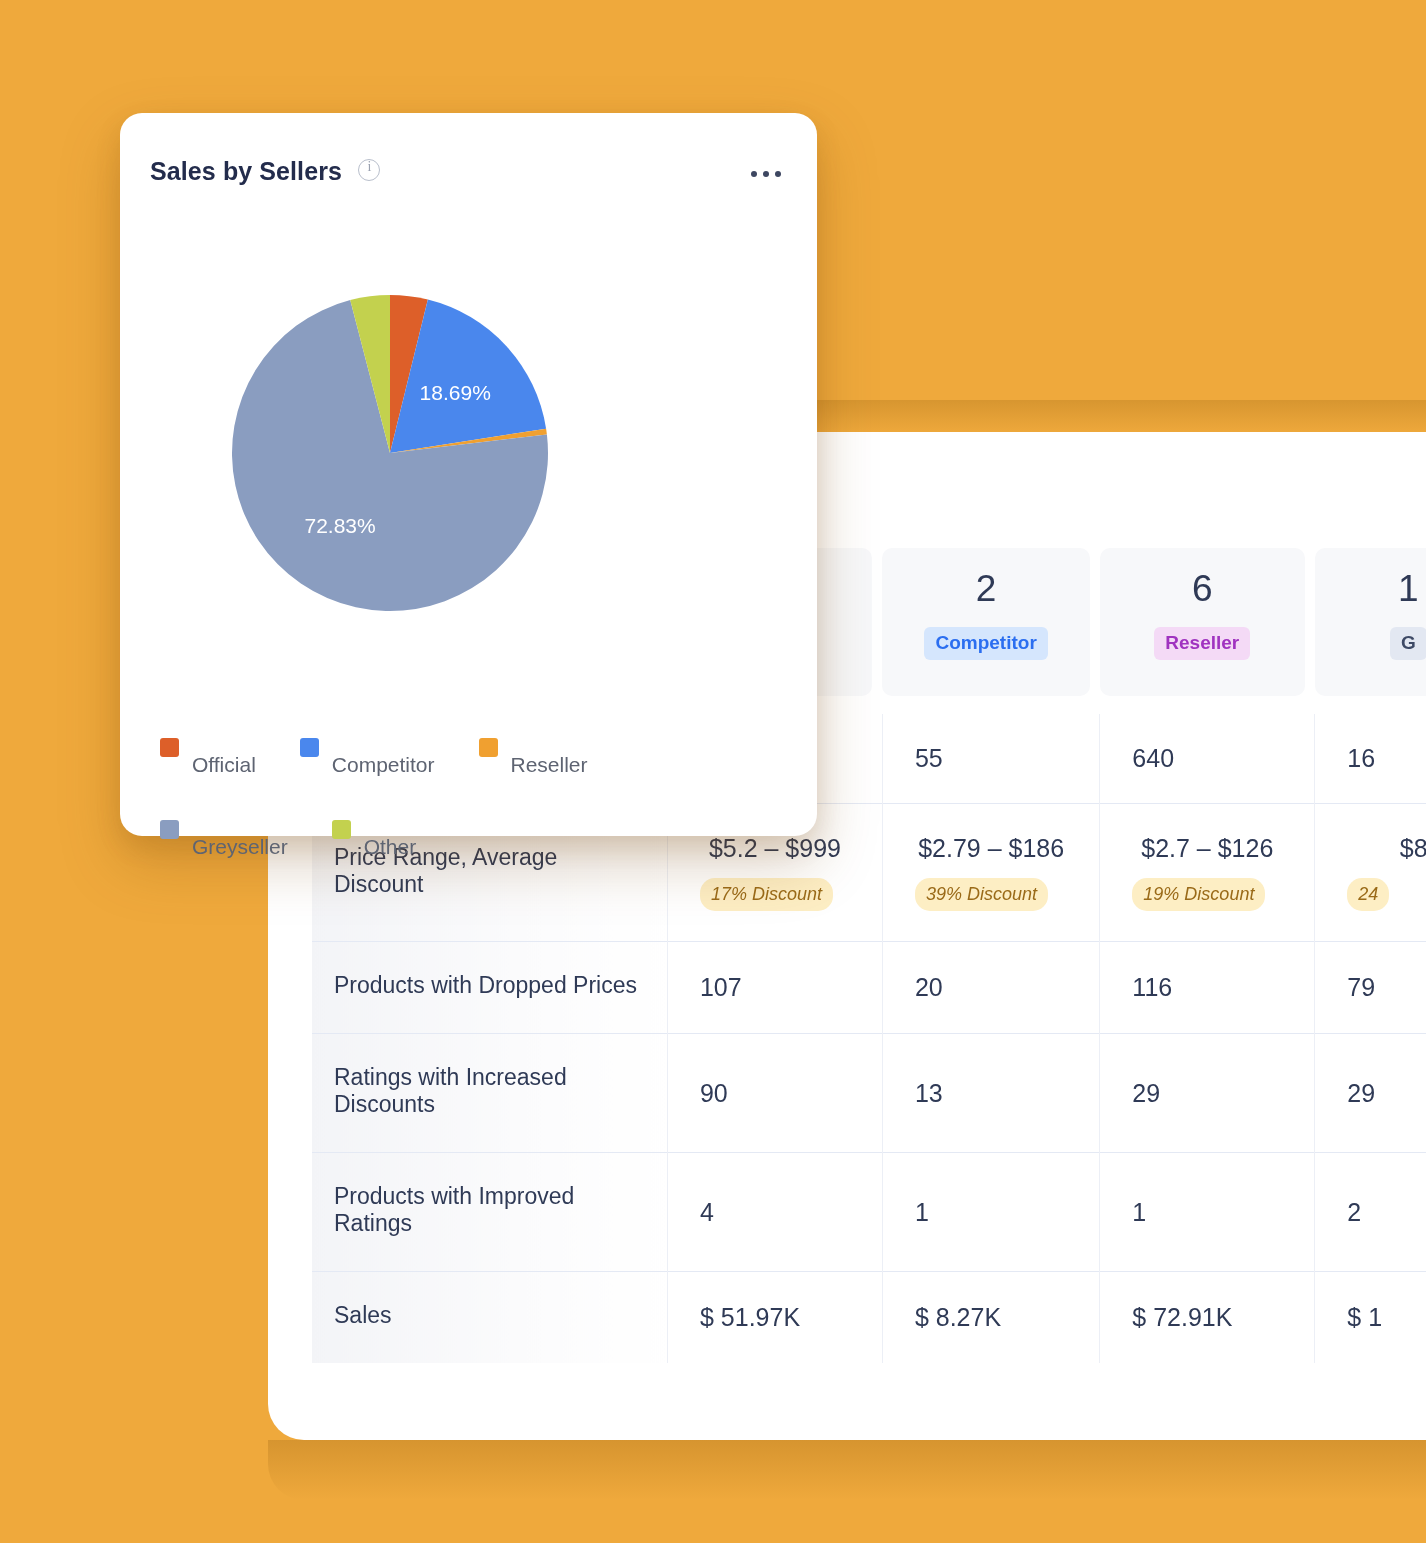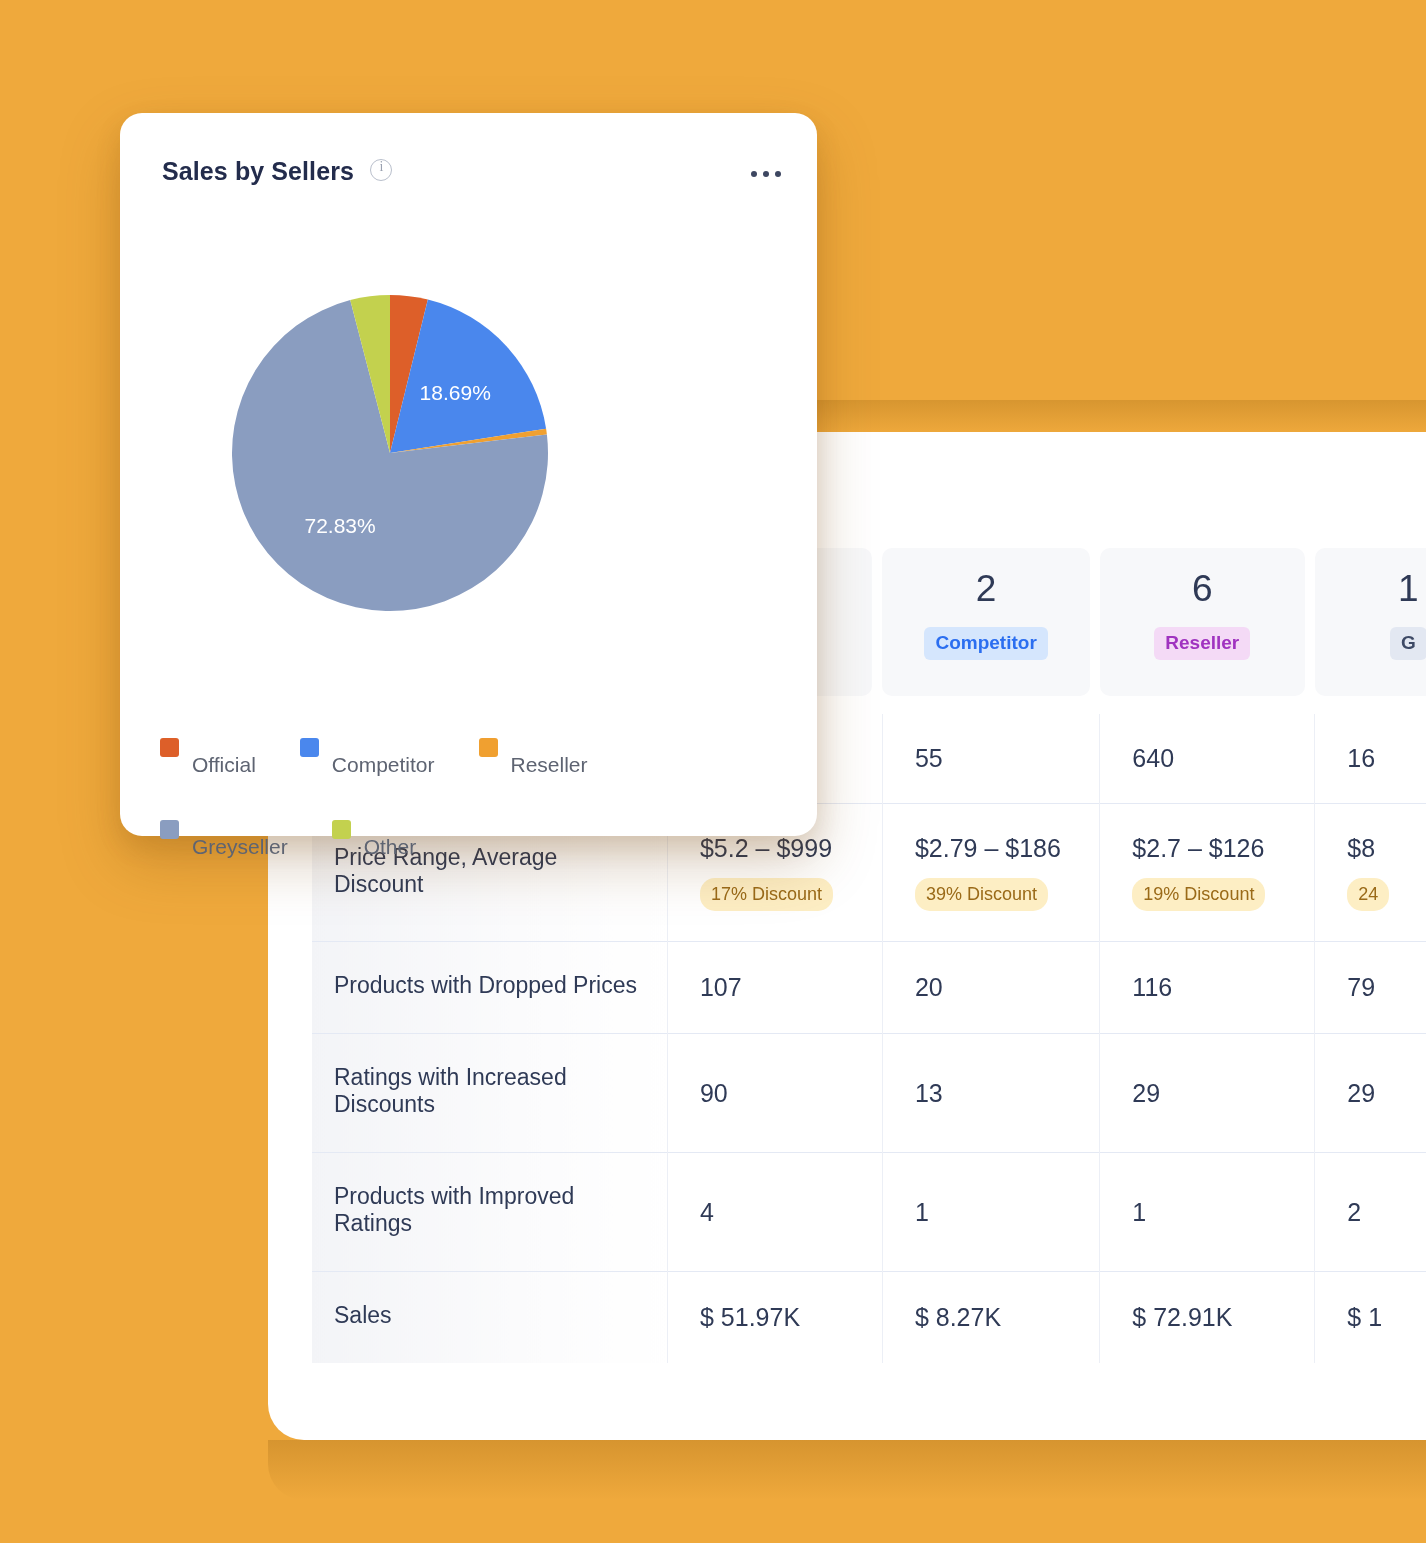--- a/index.html
+++ b/index.html
@@ -63,34 +63,34 @@
     background:linear-gradient(to right, #f3f4f7 0%, #fbfbfc 60%, #ffffff 100%);
     border-top:1px solid #e4e9f4;
     vertical-align:middle;
   }
   td.dcell {
     font-size:25px; color:#2f3a56; padding:30px 32px;
     border-top:1px solid #e4e9f4; border-left:1px solid #eceff6;
     vertical-align:middle; white-space:nowrap;
   }
   tr.r-top td { border-top:none; }
-  .price-main { font-size:25px; color:#2f3a56; margin-bottom:14px; white-space:nowrap; }
+  .price-main { font-size:25px; color:#2f3a56; margin-bottom:14px; white-space:nowrap;text-align:center; }
   .disc-badge {
     display:inline-block; background:#fdeec4; color:#9a6a18;
-    font-size:18px; padding:6px 11px; border-radius:15px; white-space:nowrap;
+    font-size:18px; padding:6px 11px; border-radius:15px; white-space:nowrap;font-style:italic;
   }
 
   
   #chart-card {
     position:absolute; left:120px; top:113px; width:697px; height:723px;
     background:#ffffff; border-radius:22px;
     box-shadow:0 26px 60px rgba(120,70,10,.26), 0 10px 26px rgba(120,70,10,.14);
     z-index:10;
   }
-  #card-head { position:absolute; left:42px; top:44px; right:36px; height:40px; }
+  #card-head { position:absolute; left:30px; top:44px; right:36px; height:40px; }
   #card-title {
     display:inline-block; font-size:25px; font-weight:700; color:#232c4c;
     vertical-align:middle; letter-spacing:.1px;
   }
   #info-icon {
     display:inline-block; width:22px; height:22px; border-radius:50%;
     border:1.6px solid #b9bfcc; margin-left:12px; vertical-align:middle;
     position:relative; top:-2px;
   }
   #info-icon::after {

